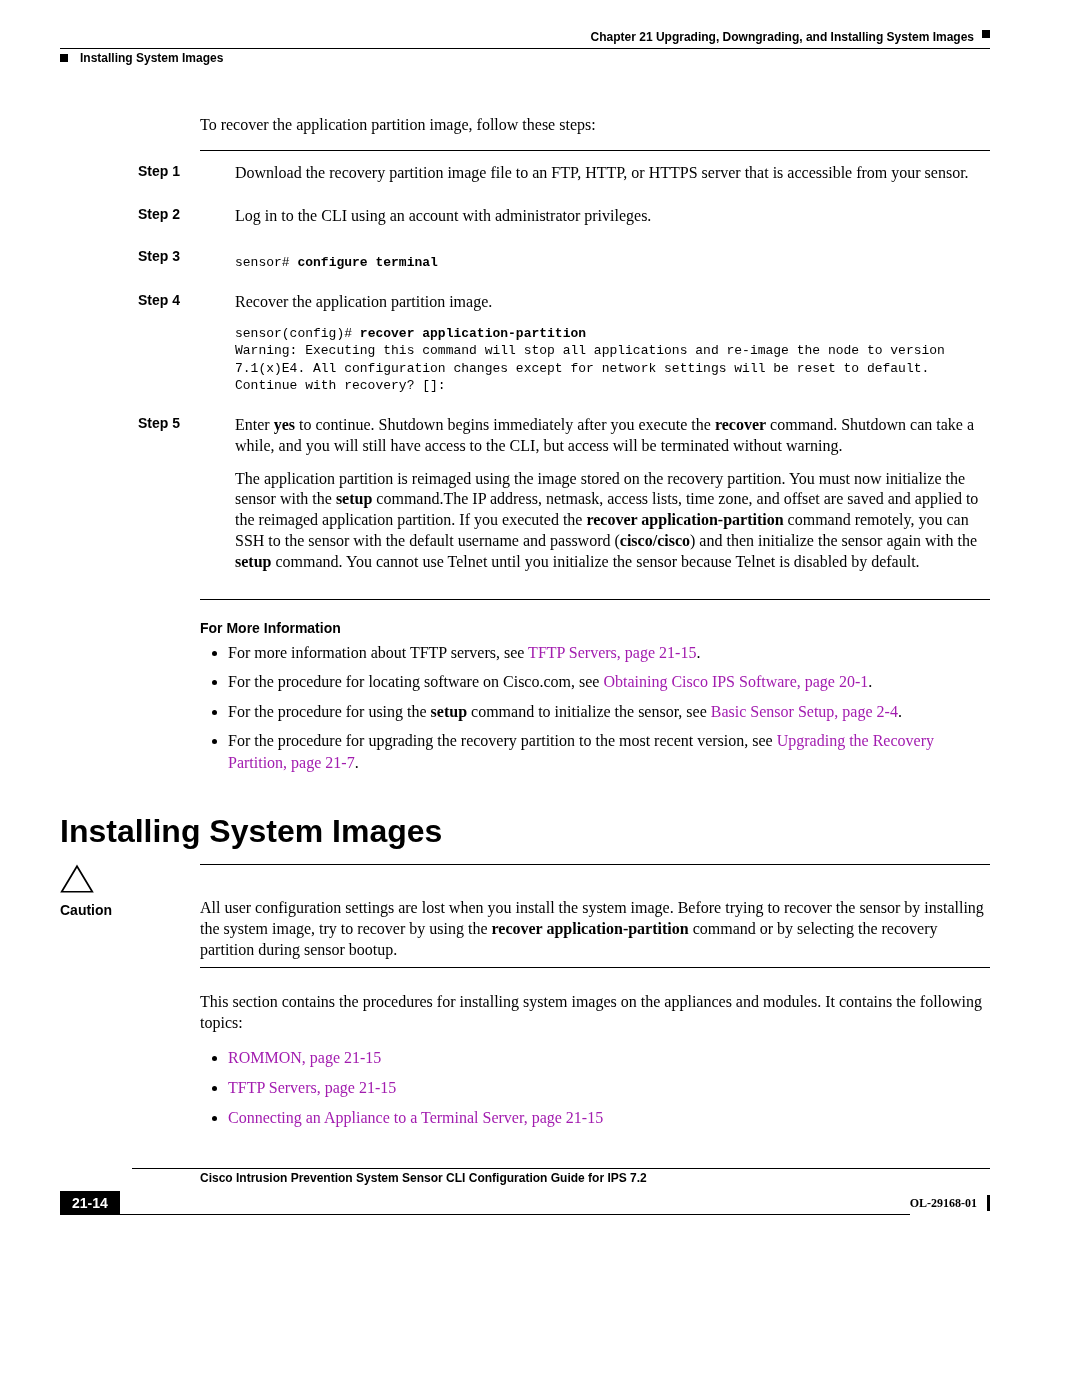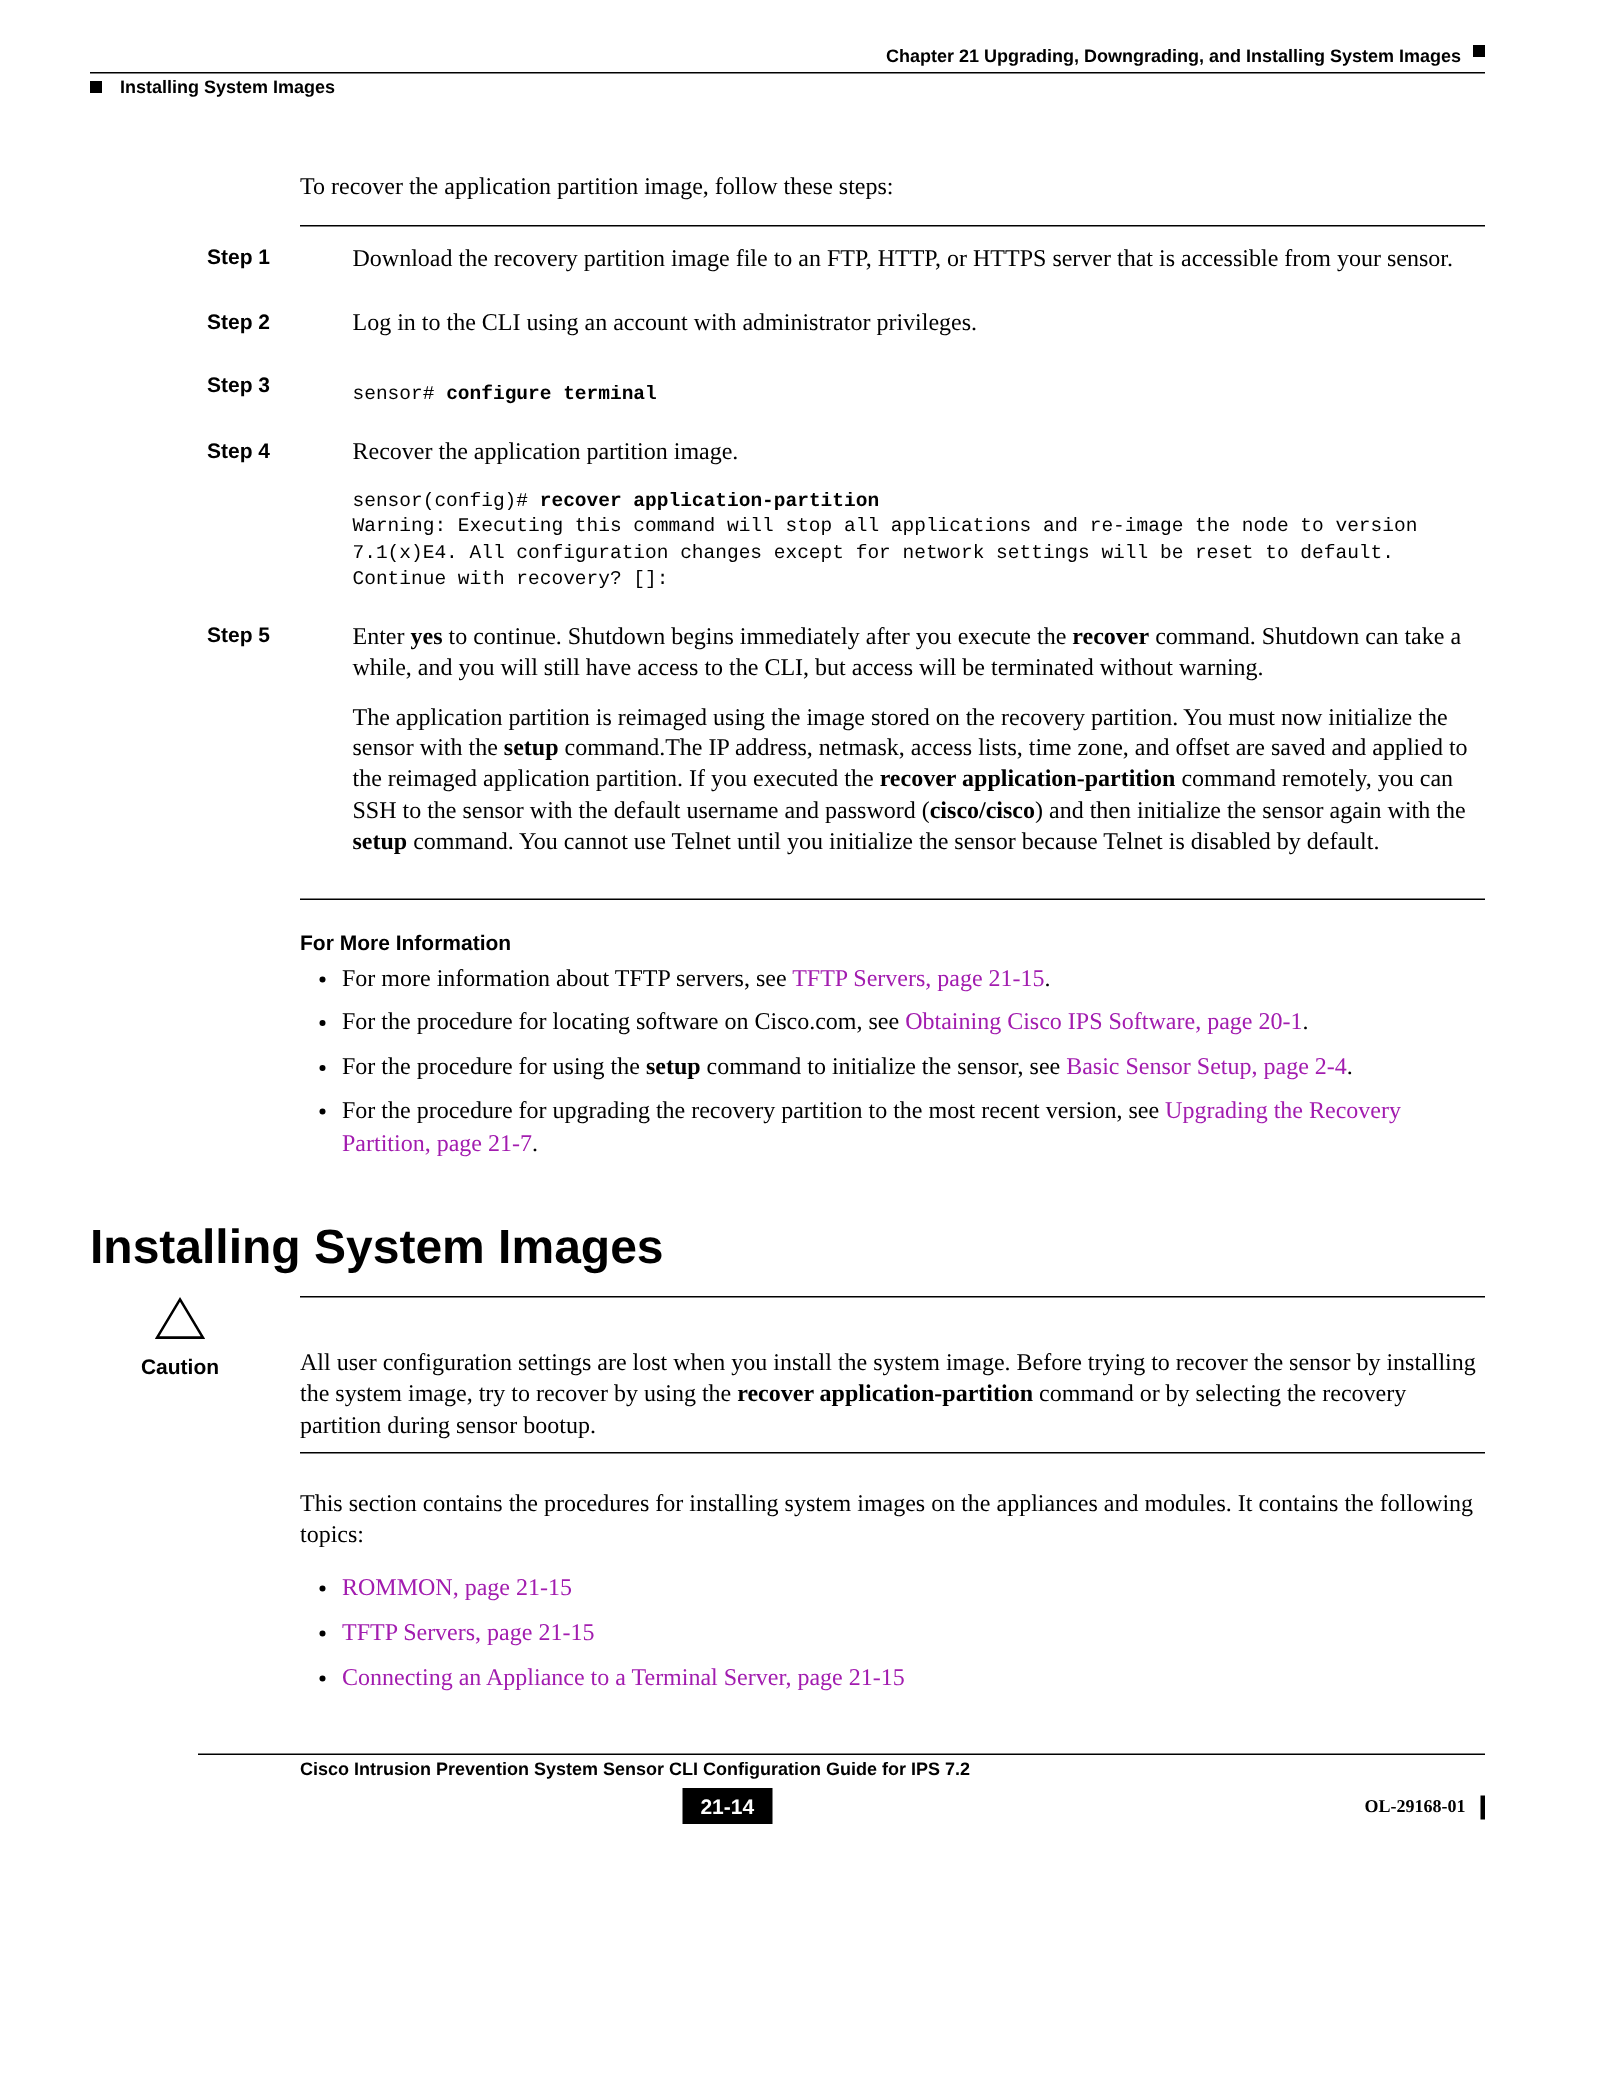--- a/index.html
+++ b/index.html
@@ -110,21 +110,21 @@
     font-size: 32px;
     font-weight: bold;
     margin: 40px 0 14px -140px;
   }
   .caution-row {
     display: flex;
   }
   .caution-label {
     width: 140px;
     flex-shrink: 0;
-    text-align: center;
+    text-align: left;
     padding-right: 20px;
     box-sizing: border-box;
     margin-left: -140px;
   }
   .caution-icon {
     display:inline-block;
   }
   .caution-icon svg { width:34px; height:30px; }
   .caution-word {
     font-family: Arial, Helvetica, sans-serif;
@@ -167,21 +167,21 @@
     padding:4px 12px;
   }
   .footer-right {
     font-family: Liberation Serif, serif;
     font-size:12px;font-weight:bold;
     display:flex;align-items:center;
   }
   .footer-right .bar {
     display:inline-block;width:3px;height:16px;background:#000;margin-left:10px;
   }
-  .page-num-row { display:flex; align-items:center;flex-direction:column; }
+  .page-num-row { display:flex; align-items:flex-end; }
   .page-num-tail { flex:1; border-top:1.5px solid #000; margin-left:0; height:0; }
 </style>
 </head>
 <body>
 
 <div class="page">
   <div class="header">
     <span>Chapter 21    Upgrading, Downgrading, and Installing System Images</span>
     <span class="header-marker"></span>
   </div>

